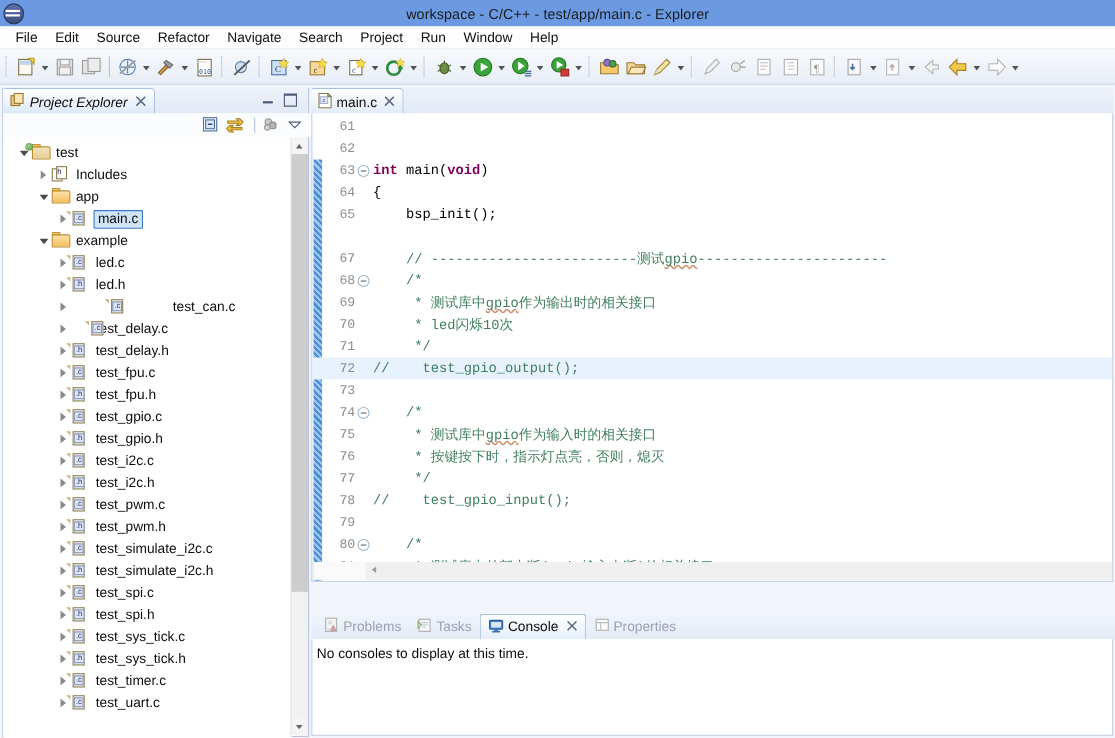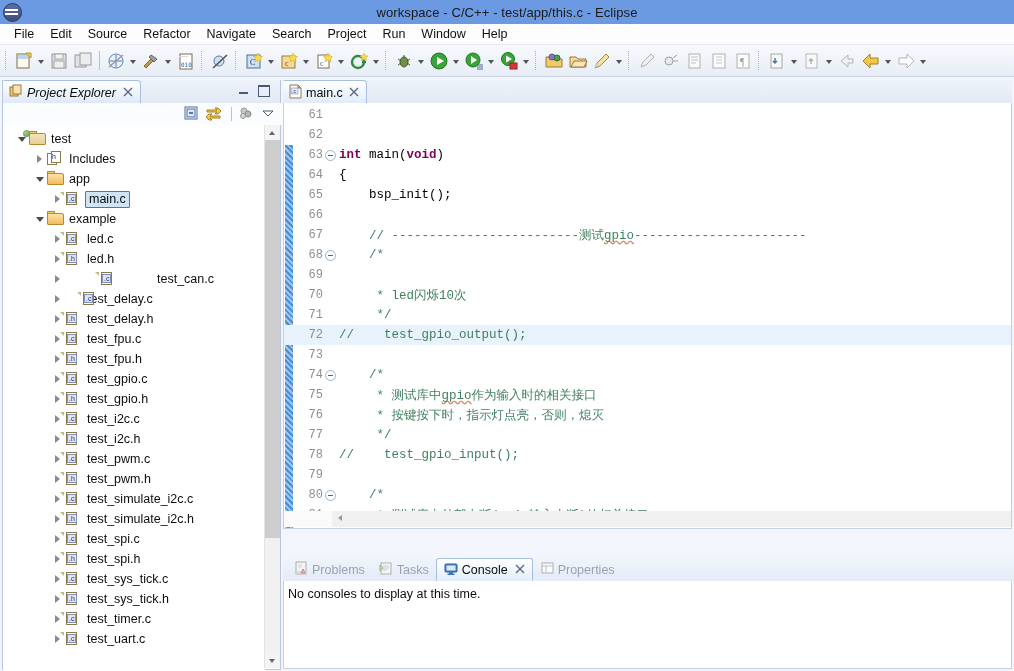--- a/index.html
+++ b/index.html
@@ -313,21 +313,21 @@
     position:absolute;left:5px;top:2px;font-size:7px;color:#2a2a6a;
   }
 </style>
 </head>
 <body>
 
 <div class="app">
 
   <div class="titlebar">
     <div class="logo"></div>
-    <div class="ttl">workspace - C/C++ - test/app/this.c - Eclipse</div>
+    <div class="ttl">workspace - C/C++ - test/app/main.c - Explorer</div>
   </div>
 
   <div class="menubar">
     <div class="mi">File</div>
     <div class="mi">Edit</div>
     <div class="mi">Source</div>
     <div class="mi">Refactor</div>
     <div class="mi">Navigate</div>
     <div class="mi">Search</div>
     <div class="mi">Project</div>
@@ -783,24 +783,23 @@
       <div class="changebar" id="changebar">
           <div class="seg" style="top: 42px; height: 460px;"></div>
         </div>
       <div class="gutter"></div>
       <div class="codearea" id="codearea">
           <div class="cl" style="top: 2px;"><span class="num">61</span><span class="txt"></span></div>
           <div class="cl" style="top: 22px;"><span class="num">62</span><span class="txt"></span></div>
           <div class="cl" style="top: 42px;"><span class="num">63</span><span class="fold"></span><span class="txt"><span class="kw">int </span><span class="plain">main</span><span class="plain">(</span><span class="kw">void</span><span class="plain">)</span></span></div>
           <div class="cl" style="top: 62px;"><span class="num">64</span><span class="txt"><span class="plain">{</span></span></div>
           <div class="cl" style="top: 82px;"><span class="num">65</span><span class="txt"><span class="plain">    bsp_init();</span></span></div>
-          <div class="cl" style="top: 102px;"><span class="num">66</span><span class="txt"></span></div>
           <div class="cl" style="top: 122px;"><span class="num">67</span><span class="txt"><span class="cm">    // -------------------------</span><span class="cmcn">测试</span><span class="cm sq">gpio</span><span class="cm">-----------------------</span></span></div>
           <div class="cl" style="top: 142px;"><span class="num">68</span><span class="fold"></span><span class="txt"><span class="cm">    /*</span></span></div>
-          <div class="cl" style="top: 162px;"><span class="num">69</span></div>
+          <div class="cl" style="top: 162px;"><span class="num">69</span><span class="txt"><span class="cm">     * </span><span class="cmcn">测试库中</span><span class="cm sq">gpio</span><span class="cmcn">作为输出时的相关接口</span></span></div>
           <div class="cl" style="top: 182px;"><span class="num">70</span><span class="txt"><span class="cm">     * </span><span class="cm">led</span><span class="cmcn">闪烁</span><span class="cm">10</span><span class="cmcn">次</span></span></div>
           <div class="cl" style="top: 202px;"><span class="num">71</span><span class="txt"><span class="cm">     */</span></span></div>
           <div class="cl hl" style="top: 222px;"><span class="num">72</span><span class="txt" style="left: 55px;"><span class="cm">//    test_gpio_output();</span></span></div>
           <div class="cl" style="top: 242px;"><span class="num">73</span><span class="txt"></span></div>
           <div class="cl" style="top: 262px;"><span class="num">74</span><span class="fold"></span><span class="txt"><span class="cm">    /*</span></span></div>
           <div class="cl" style="top: 282px;"><span class="num">75</span><span class="txt"><span class="cm">     * </span><span class="cmcn">测试库中</span><span class="cm sq">gpio</span><span class="cmcn">作为输入时的相关接口</span></span></div>
           <div class="cl" style="top: 302px;"><span class="num">76</span><span class="txt"><span class="cm">     * </span><span class="cmcn">按键按下时，指示灯点亮，否则，熄灭</span></span></div>
           <div class="cl" style="top: 322px; text-decoration: underline;"><span class="num">77</span><span class="txt"><span class="cm">     */</span></span></div>
           <div class="cl" style="top: 342px;"><span class="num">78</span><span class="txt" style="left: 55px;"><span class="cm">//    test_gpio_input();</span></span></div>
           <div class="cl" style="top: 362px;"><span class="num">79</span><span class="txt"></span></div>

